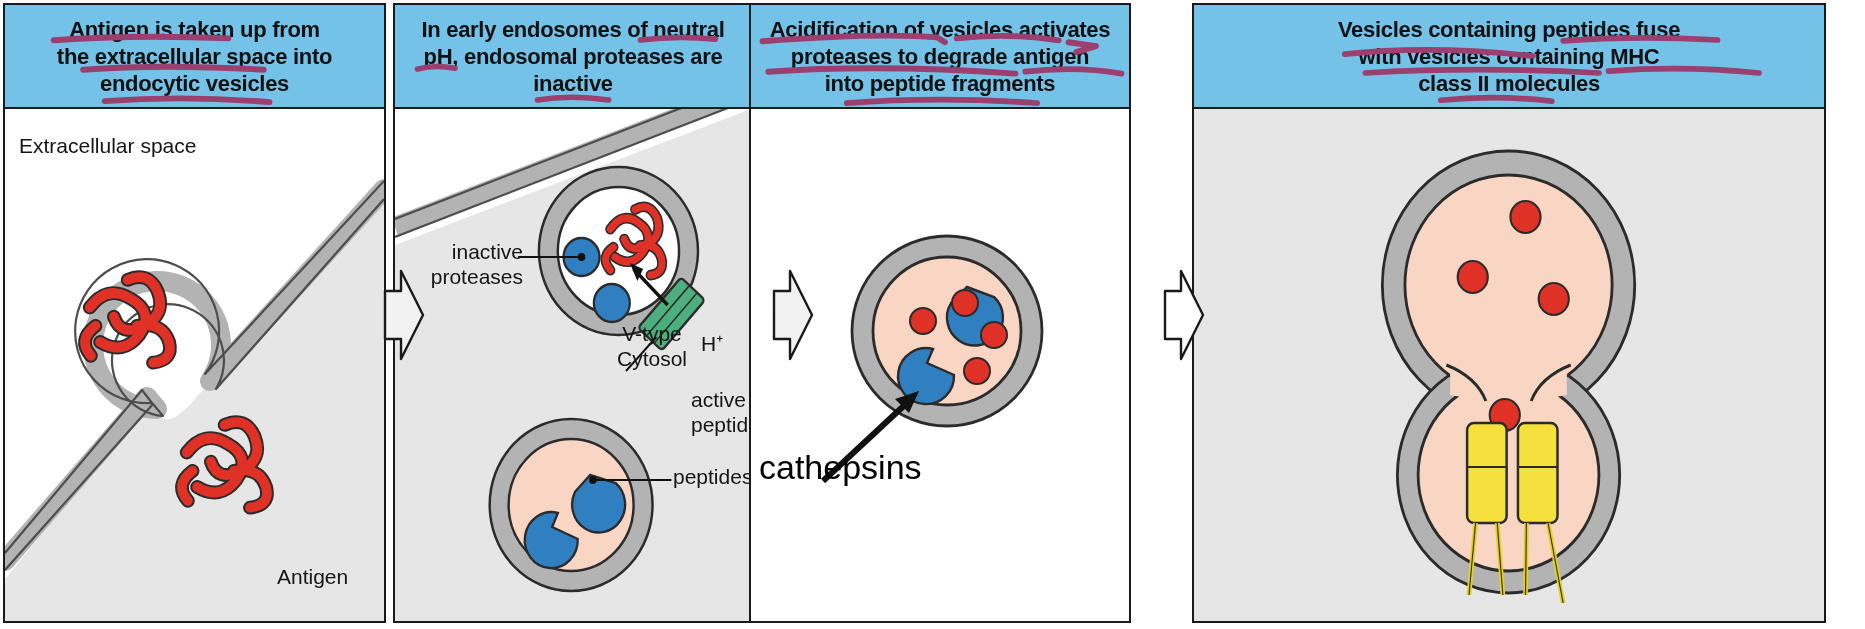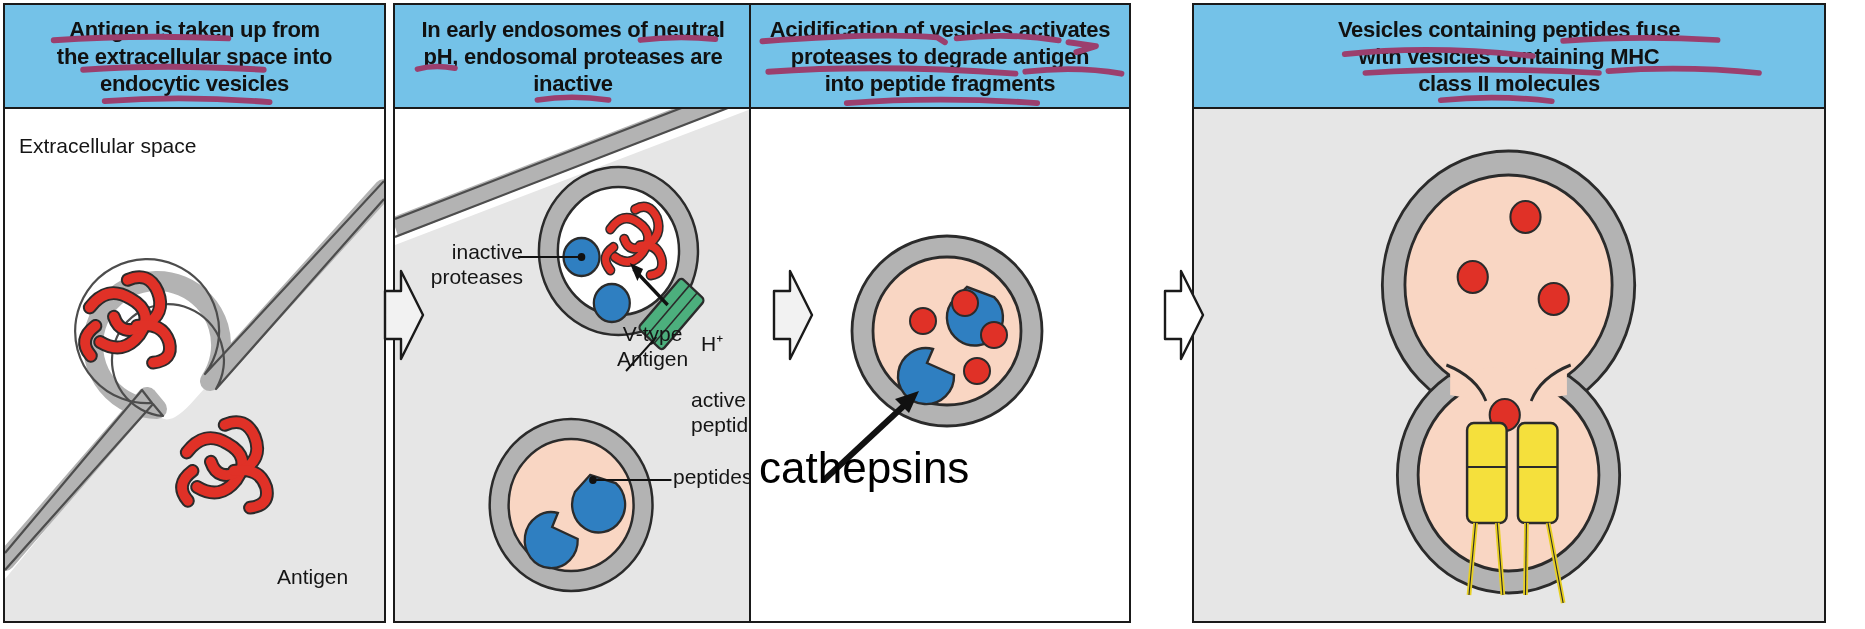--- a/index.html
+++ b/index.html
@@ -23,21 +23,21 @@
 
   .stage{position:absolute;left:0;top:0;width:100%;height:100%;}
 
   
   .conn{position:absolute;top:265px;width:42px;height:100px;z-index:40;}
   .c1{left:383px;}
   .c2{left:772px;}
   .c3{left:1163px;}
 
   .lbl{position:absolute;font-size:21px;color:#151515;line-height:25px;white-space:pre-line;}
-  .lbl-big{font-size:44px;color:#000;text-align:right;}
+  .lbl-big{font-size:34px;color:#000;text-align:right;}
 
   svg{display:block;overflow:visible;}
 </style>
 </head>
 <body>
 
 <div id="figure">
 
   <div class="panel p1">
     <div class="caption">
@@ -176,21 +176,21 @@
           <path d="M206,366 m0,0 L206,366 L233,374 A28,28 0 1 1 190,383 Z" fill="#2f7fc1" stroke="#2b2b2b" stroke-width="2.4"></path>
           <path d="M166,418 L193,430 A28,28 0 1 1 172,404 Z" fill="#2f7fc1" stroke="#2b2b2b" stroke-width="2.4"></path>
           <circle cx="209" cy="371" r="4" fill="#111"></circle>
           <line x1="209" y1="371" x2="292" y2="371" stroke="#111" stroke-width="2.2"></line>
         </g>
       </svg>
 
       <div class="lbl" style="left:8px;top:130px;text-align:right;width:120px;">inactive
 proteases</div>
       <div class="lbl" style="left:222px;top:212px;text-align:center;">V-type
-Antigen</div>
+Cytosol</div>
       <div class="lbl" style="left:306px;top:222px;">H⁺</div>
       <div class="lbl" style="left:296px;top:278px;">active
 peptides</div>
       <div class="lbl" style="left:278px;top:355px;">peptides</div>
     </div>
   </div>
 
   <div class="panel p3">
     <div class="caption">
       <div class="caption-text">Acidification of vesicles activates

